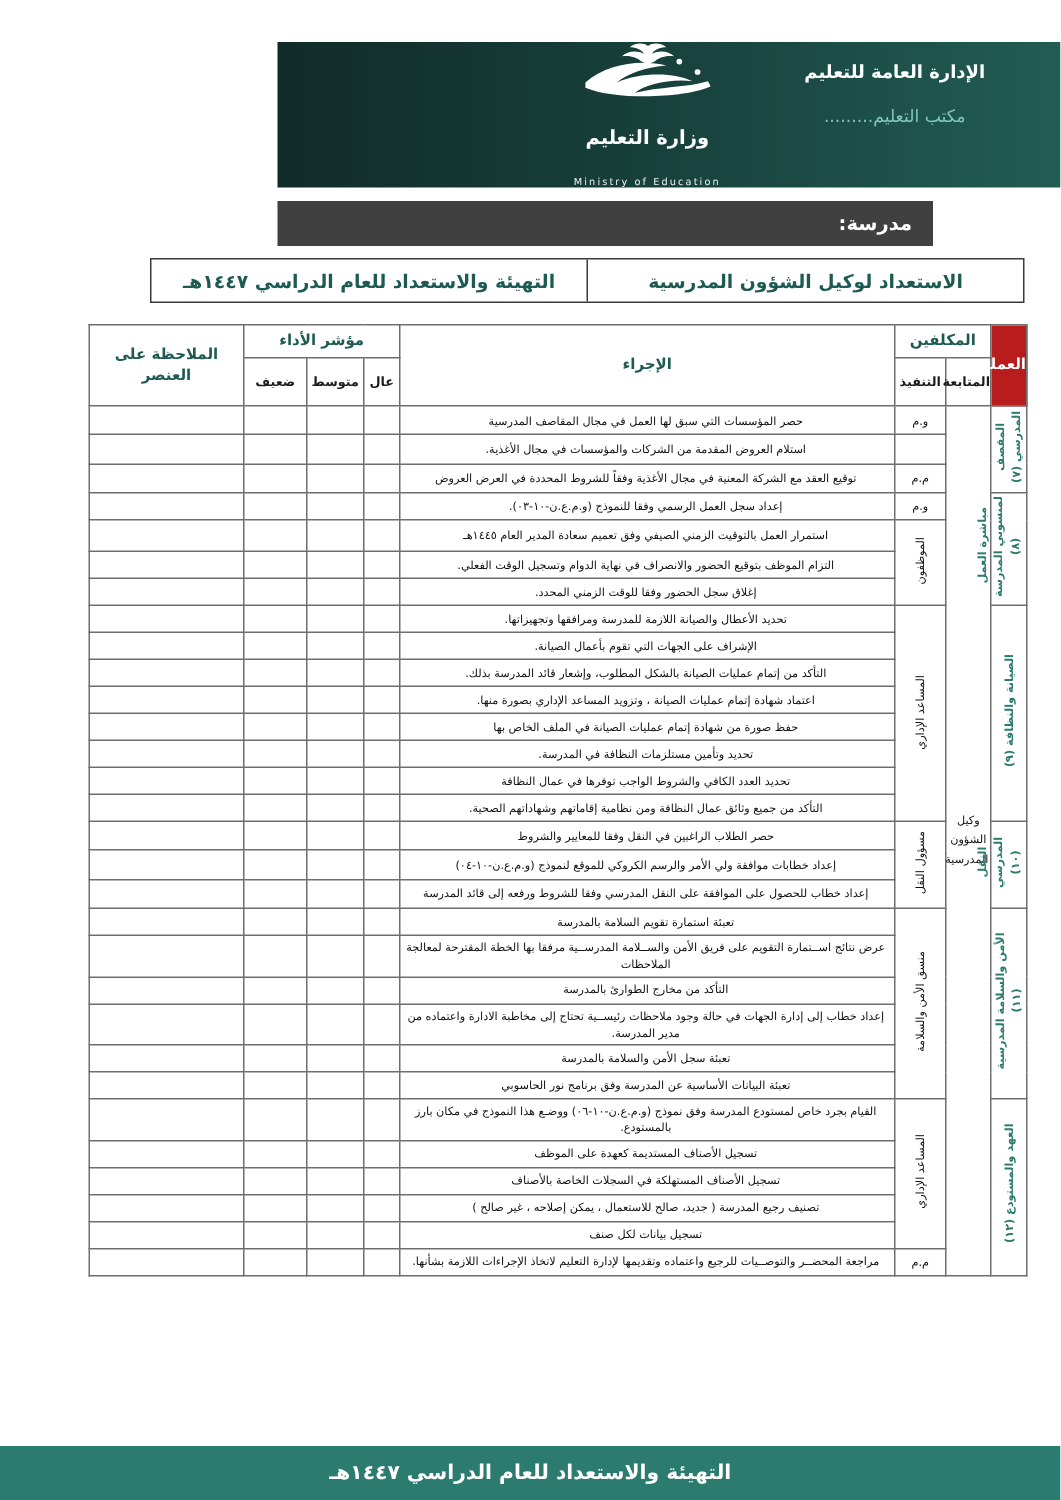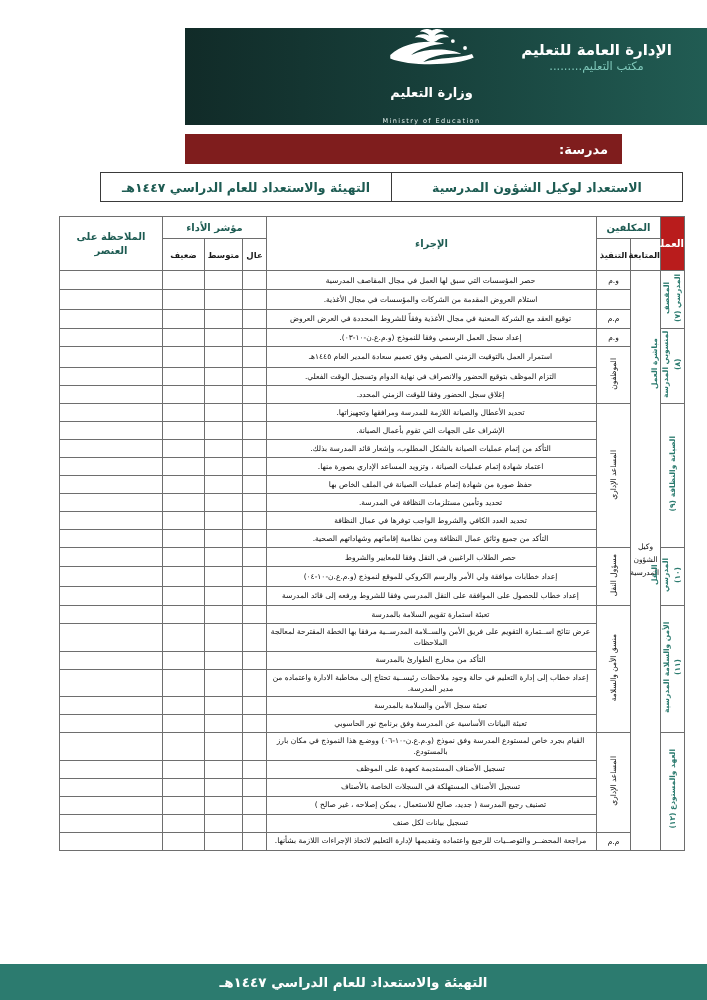--- a/index.html
+++ b/index.html
@@ -5,31 +5,31 @@
   *{margin:0;padding:0;box-sizing:border-box}
   body{margin:0;background:#ffffff}
   .page{position:relative;width:707px;height:1000px;background:#fff;overflow:hidden;
         direction:rtl;font-family:"DejaVu Sans","Liberation Sans",sans-serif;color:#111}
 
   
   .top-header{position:absolute;top:28px;right:0;width:522px;height:97px;
     background:linear-gradient(to left,#215c53 0%,#173f3a 55%,#112b28 100%);
     display:flex;align-items:stretch;padding:0 8px}
   .org-block{width:205px;padding-top:13px;text-align:center;color:#fff}
-  .org-line1{font-size:15px;font-weight:bold;margin-bottom:0}
+  .org-line1{font-size:12px;font-weight:bold;margin-bottom:15px}
   .org-line2{font-size:13px;margin-bottom:9px;letter-spacing:.5px}
   .org-line3{font-size:11.5px;color:#7fc8ba}
   .logo-block{width:125px;display:flex;flex-direction:column;align-items:center;
     justify-content:center;color:#fff;gap:17px}
   .logo-ar{font-size:13px;font-weight:bold;letter-spacing:1px}
   .logo-en{font-size:6.5px;letter-spacing:1.4px;color:#e8f4f0;text-transform:none}
 
   
   .school-bar{position:absolute;top:134px;right:85px;left:185px;height:30px;
-    background:#7f1d1d;color:#fff;display:flex;align-items:center;
+    background:#404040;color:#fff;display:flex;align-items:center;
     padding-right:14px;font-size:13px;font-weight:bold}
 
   
   .title-row{position:absolute;top:172px;right:24px;left:100px;height:30px;
     display:flex;border:1.5px solid #3a3a3a;background:#fff}
   .title-cell{flex:1;display:flex;align-items:center;justify-content:center;
     font-size:12.5px;font-weight:bold;color:#1d5b52}
   .title-cell + .title-cell{border-right:1.5px solid #3a3a3a}
 
   
@@ -272,21 +272,21 @@
           <td class="cell-empty"></td>
         </tr>
         <tr>
           <td class="cell-procedure">التأكد من مخارج الطوارئ بالمدرسة</td>
           <td class="cell-empty"></td>
           <td class="cell-empty"></td>
           <td class="cell-empty"></td>
           <td class="cell-empty"></td>
         </tr>
         <tr>
-          <td class="cell-procedure">إعداد خطاب إلى إدارة التعليم في حالة وجود ملاحظات رئيســية تحتاج إلى مخاطبة الادارة واعتماده من مدير المدرسة.</td>
+          <td class="cell-procedure">إعداد خطاب إلى إدارة الجهات في حالة وجود ملاحظات رئيســية تحتاج إلى مخاطبة الادارة واعتماده من مدير المدرسة.</td>
           <td class="cell-empty"></td>
           <td class="cell-empty"></td>
           <td class="cell-empty"></td>
           <td class="cell-empty"></td>
         </tr>
         <tr>
           <td class="cell-procedure">تعبئة سجل الأمن والسلامة بالمدرسة</td>
           <td class="cell-empty"></td>
           <td class="cell-empty"></td>
           <td class="cell-empty"></td>

